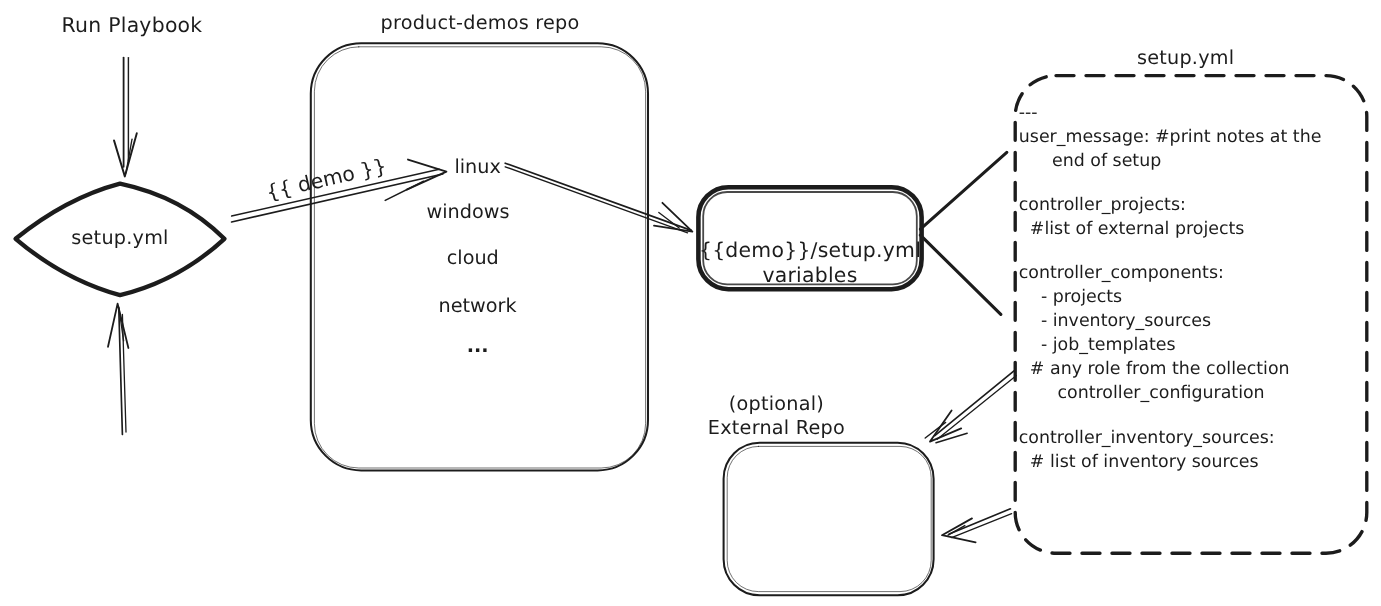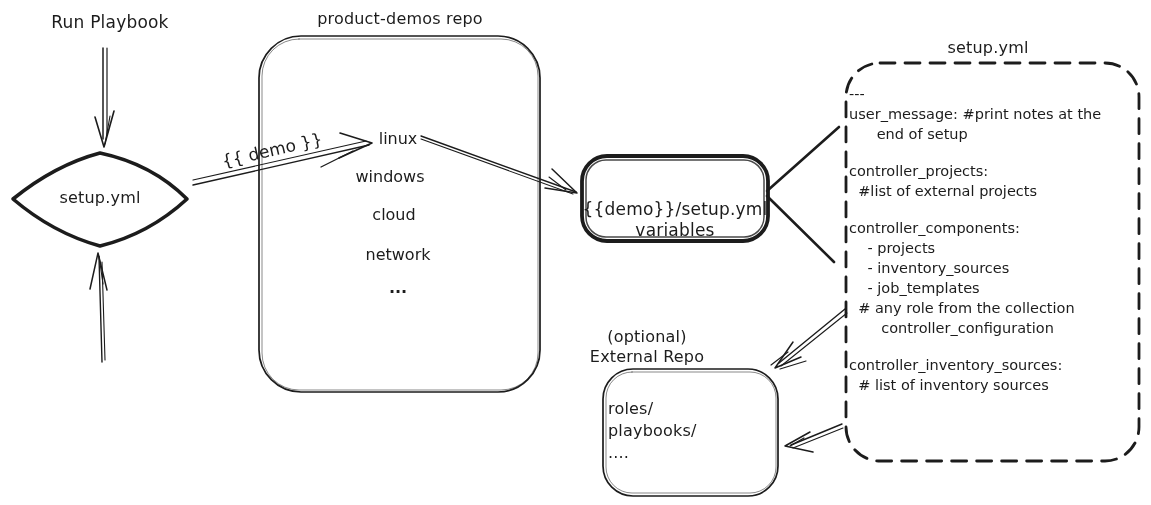--- a/index.html
+++ b/index.html
@@ -156,17 +156,14 @@
     - job_templates
   # any role from the collection
        controller_configuration</div>
     <div class="yaml yaml-section">controller_inventory_sources:
   # list of inventory sources</div>
   </div>
 
   <div class="txt t16 center multiline" style="left:647px;top:327px;">(optional)
 External Repo</div>
 
-  <div class="txt ext-content" style="left:608px;top:398px;">roles/
-playbooks/
-....</div>
 
 </div>
 
 </body></html>

